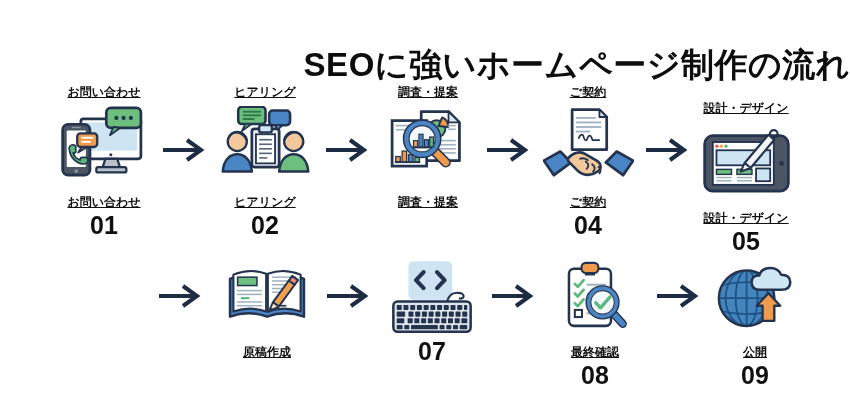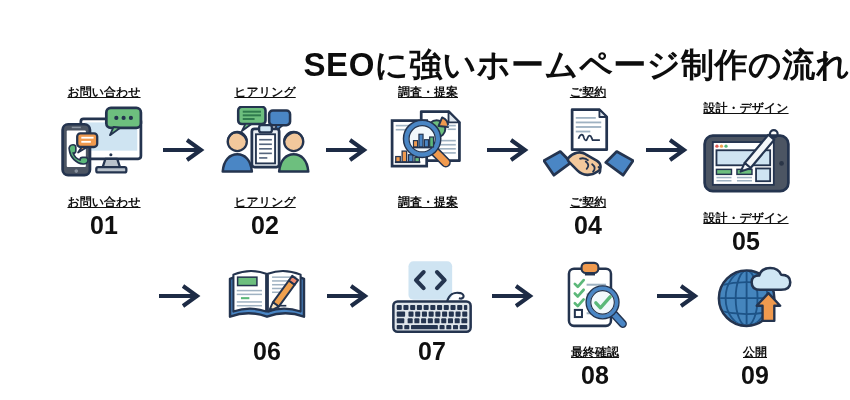--- a/index.html
+++ b/index.html
@@ -213,21 +213,21 @@
         <line x1="56" y1="28" x2="80" y2="28" stroke="#9fb2c2" stroke-width="1.8"></line>
         <line x1="56" y1="32.5" x2="72" y2="32.5" stroke="#9fb2c2" stroke-width="1.8"></line>
         <line x1="56" y1="37" x2="68" y2="37" stroke="#9fb2c2" stroke-width="1.8"></line>
         <line x1="57" y1="53" x2="73" y2="53" stroke="#24344f" stroke-width="2"></line>
         <path d="M57,49 L76,23 L83,28 L64,54 Z" fill="#f0a04e" stroke="#24344f" stroke-width="2.4" stroke-linejoin="round"></path>
         <path d="M76,23 L80,17.5 L87,22.5 L83,28 Z" fill="#ef8a70" stroke="#24344f" stroke-width="2.4" stroke-linejoin="round"></path>
         <path d="M57,49 L64,54 L52,60 Z" fill="#f7e3c4" stroke="#24344f" stroke-width="2.2" stroke-linejoin="round"></path>
         <path d="M55.5,55.5 L52,60 L58,57.5 Z" fill="#24344f"></path>
       </svg>
     </div>
-    <div class="num">06</div>
+    <div class="lbl">原稿作成</div>
   </div>
 
   <div class="step row2" style="left:347px; top:260px;">
     <div class="icon">
       <svg width="84" height="76" viewBox="0 0 100 90">
         <rect x="22" y="0" width="52" height="46" rx="6" fill="#cfe4f2"></rect>
         <polyline points="40,13 31,22.5 40,32" fill="none" stroke="#24344f" stroke-width="5" stroke-linecap="round" stroke-linejoin="round"></polyline>
         <polyline points="56,13 65,22.5 56,32" fill="none" stroke="#24344f" stroke-width="5" stroke-linecap="round" stroke-linejoin="round"></polyline>
         <path d="M68,48 c2,-8 8,-12 16,-10 c6,2 4,8 -2,6" fill="none" stroke="#24344f" stroke-width="2.5"></path>
         <rect x="4" y="48" width="92" height="36" rx="5" fill="#dfe5ea" stroke="#24344f" stroke-width="3"></rect>

